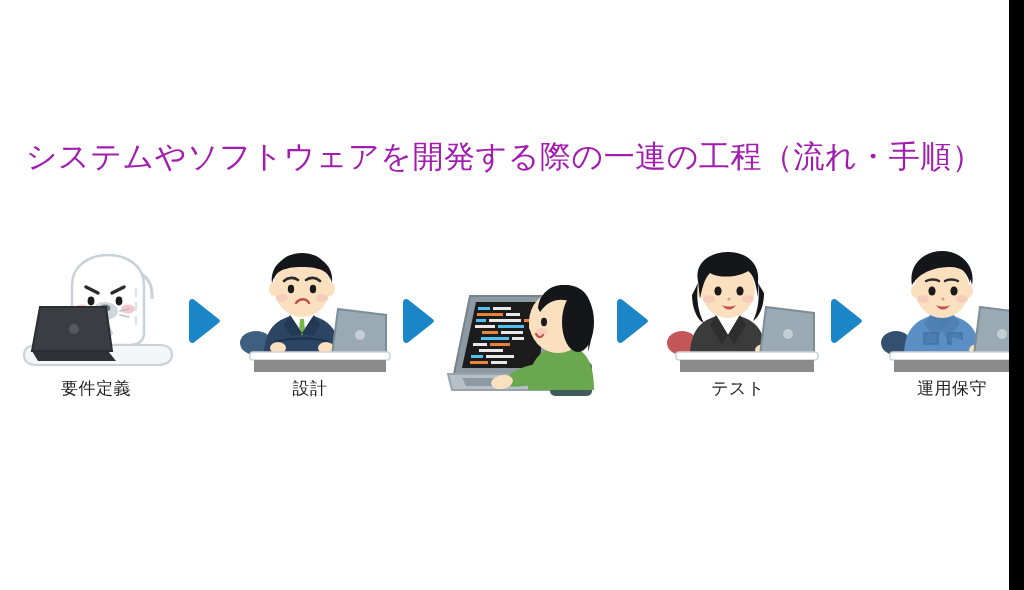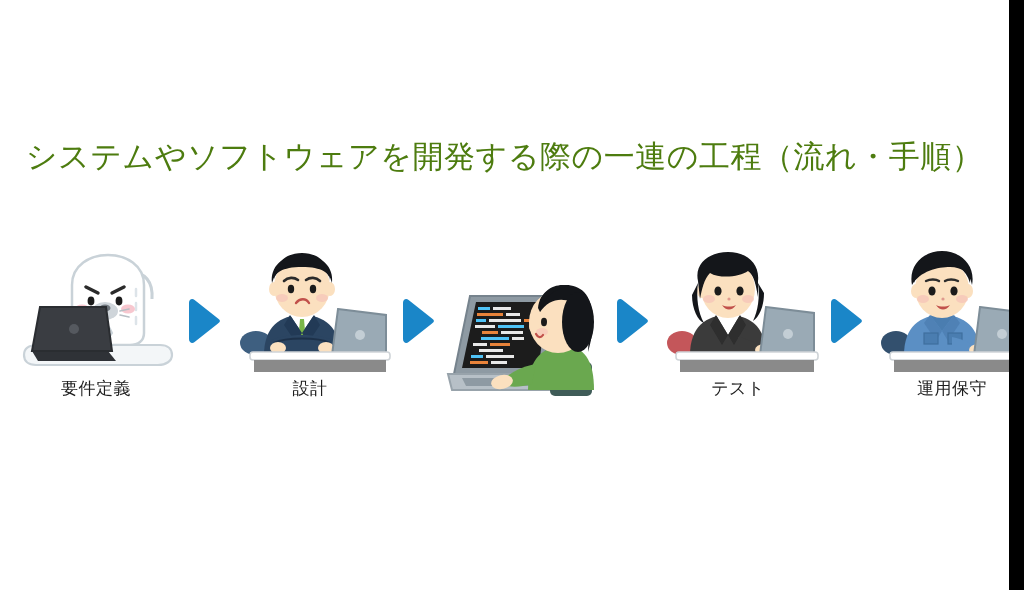--- a/index.html
+++ b/index.html
@@ -30,21 +30,21 @@
     background: #000000;
   }
   #title {
     position: absolute;
     left: 0;
     top: 136px;
     width: 1009px;
     text-align: center;
     font-size: 31px;
     letter-spacing: 0.5px;
-    color: #4d7c0f;
+    color: #a21caf;
     font-weight: 400;
     white-space: nowrap;
   }
   #flow {
     position: absolute;
     left: 12px;
     top: 240px;
     width: 992px;
     height: 160px;
     display: flex;

